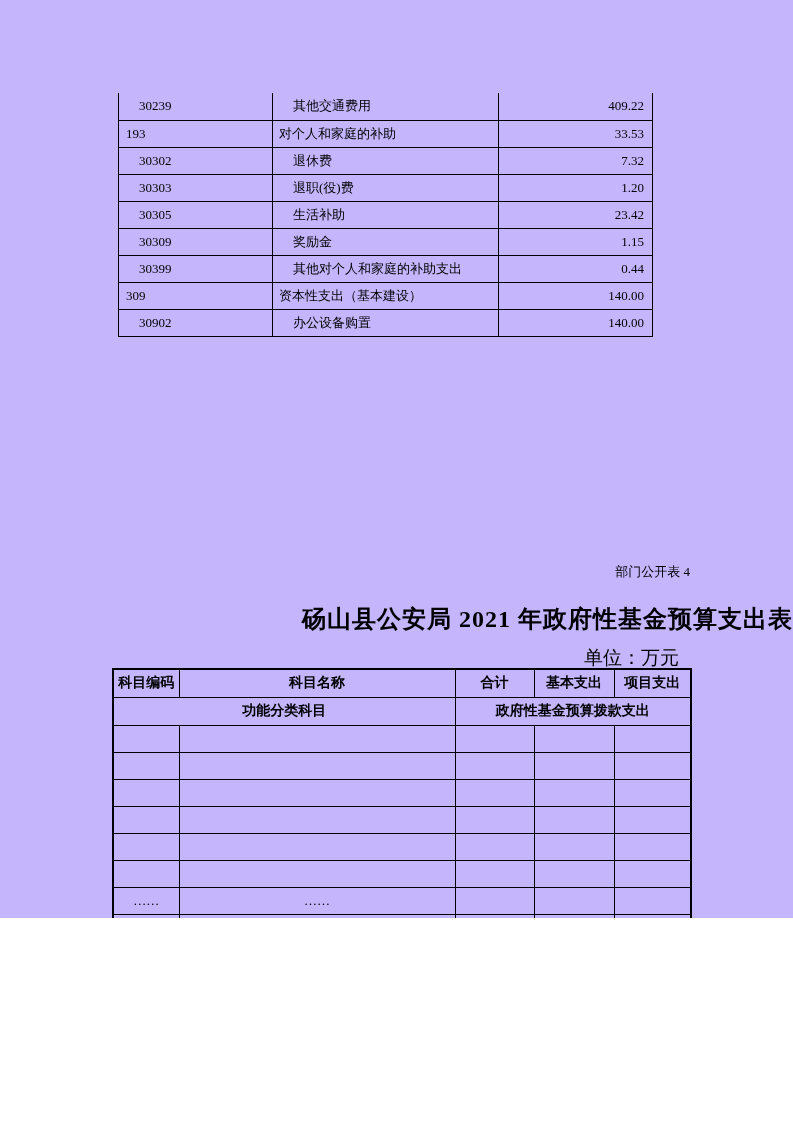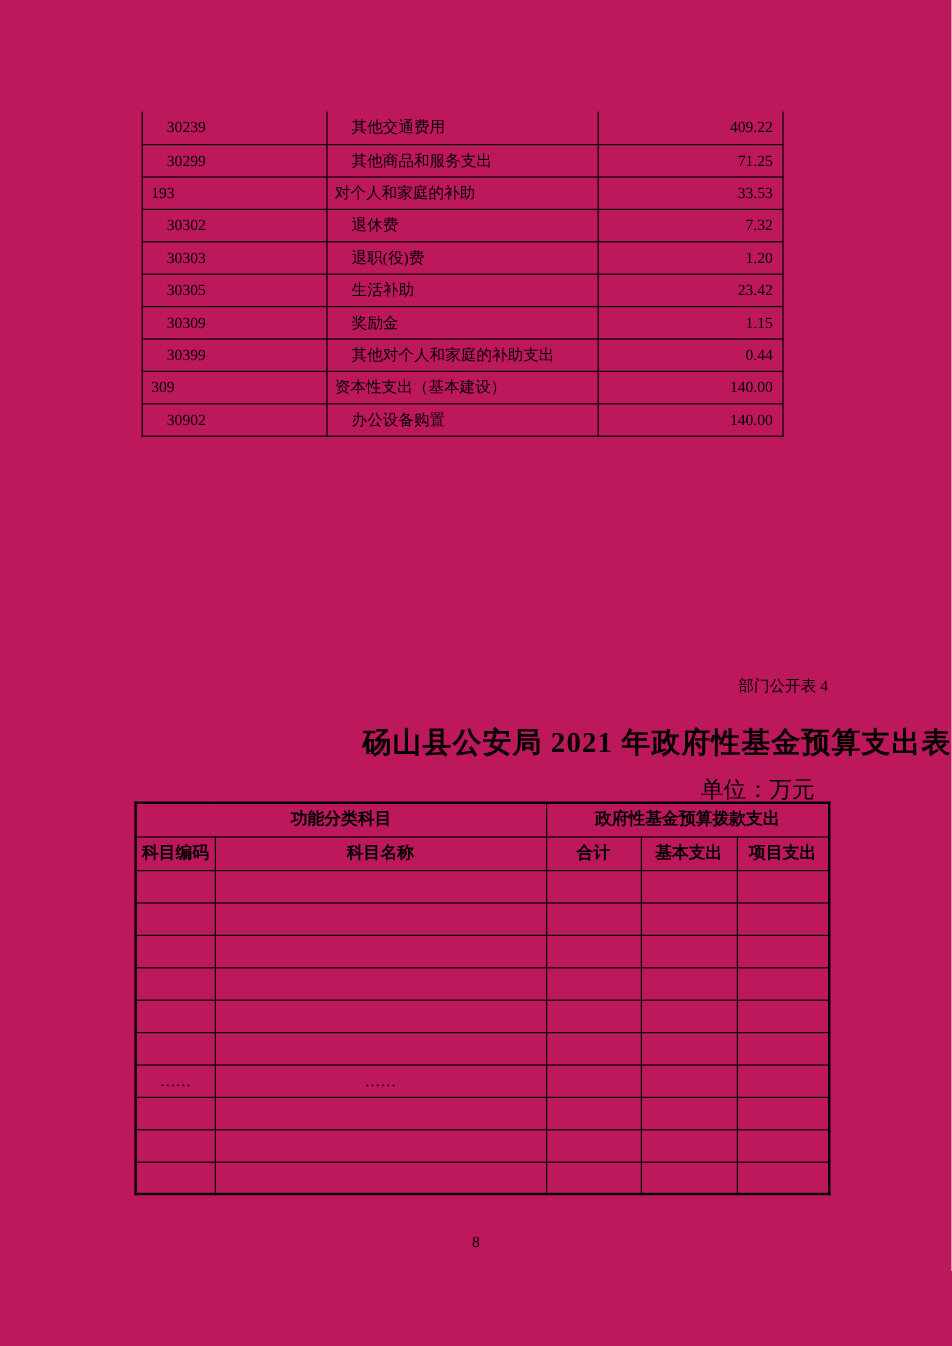--- a/index.html
+++ b/index.html
@@ -1,22 +1,22 @@
 <!DOCTYPE html>
 <html><head>
 <meta charset="utf-8">
 <style>
   * { margin: 0; padding: 0; box-sizing: border-box; }
   html, body { background: #ffffff; }
   .sheet {
     position: relative;
     width: 793px;
-    height: 1122px;
+    height: 918px;
     margin: 0 auto;
-    background: #be185d;
+    background: #c4b5fd;
     color: #000000;
     font-family: "Liberation Serif", "DejaVu Serif", serif;
     overflow: hidden;
   }
 
   
   .t1 {
     position: absolute;
     left: 118px;
     top: 93px;
@@ -108,25 +108,20 @@
       <col style="width:154px">
         <col style="width:226px">
         <col style="width:154px">
     </colgroup>
     <tbody>
       <tr class="first-row lvl2">
         <td class="code">30239</td>
         <td class="name">其他交通费用</td>
         <td class="val">409.22</td>
       </tr>
-      <tr class="lvl2">
-        <td class="code">30299</td>
-        <td class="name">其他商品和服务支出</td>
-        <td class="val">71.25</td>
-      </tr>
       <tr class="lvl1">
         <td class="code">193</td>
         <td class="name">对个人和家庭的补助</td>
         <td class="val">33.53</td>
       </tr>
       <tr class="lvl2">
         <td class="code">30302</td>
         <td class="name">退休费</td>
         <td class="val">7.32</td>
       </tr>
@@ -170,30 +165,30 @@
   <table class="t2">
     <colgroup>
       <col style="width:66px">
         <col style="width:276px">
         <col style="width:79px">
         <col style="width:80px">
         <col style="width:77px">
     </colgroup>
     <thead>
       <tr>
-        <th colspan="2">功能分类科目</th>
-        <th colspan="3">政府性基金预算拨款支出</th>
-      </tr>
-      <tr>
         <th>科目编码</th>
         <th>科目名称</th>
         <th>合计</th>
         <th>基本支出</th>
         <th>项目支出</th>
       </tr>
+      <tr>
+        <th colspan="2">功能分类科目</th>
+        <th colspan="3">政府性基金预算拨款支出</th>
+      </tr>
     </thead>
     <tbody>
       <tr>
         <td></td>
         <td></td>
         <td></td>
         <td></td>
         <td></td>
       </tr>
       <tr>

